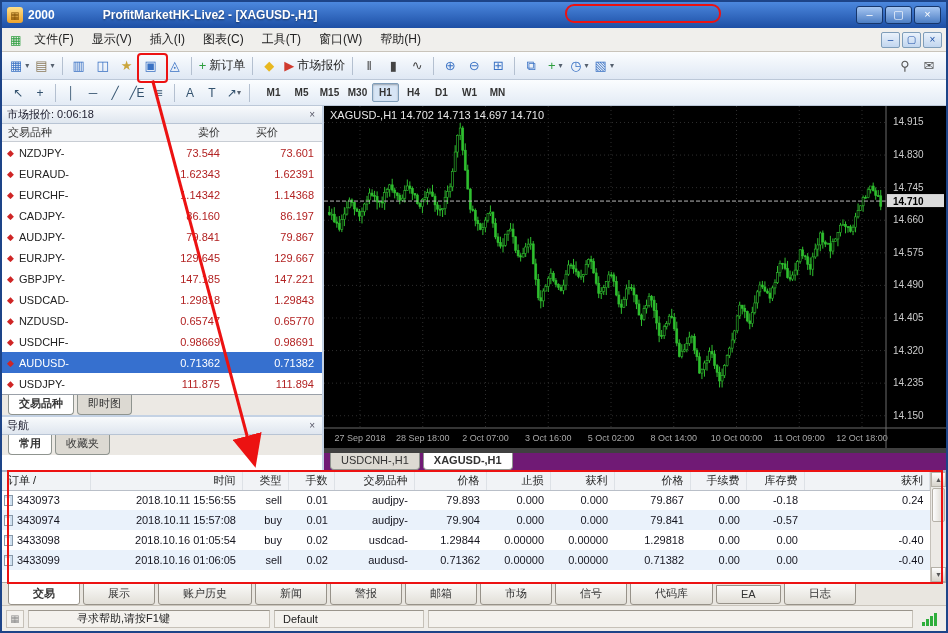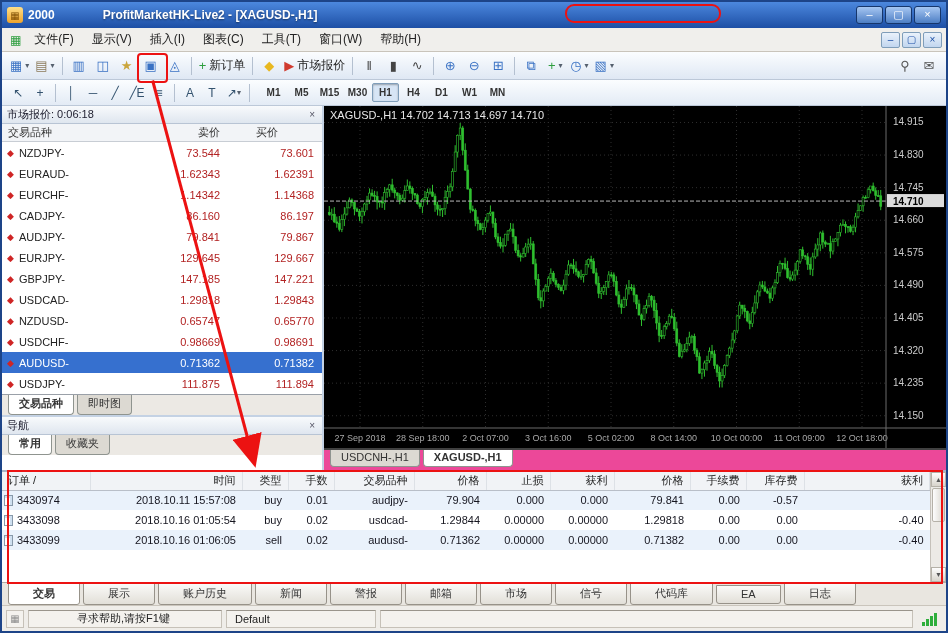--- a/index.html
+++ b/index.html
@@ -68,21 +68,21 @@
   .bottom-tabs{ flex:0 0 20px; display:flex; align-items:flex-start; background:#ece9e4; border-top:1px solid #9aa0a8;
                 padding:0 2px 0 6px; }
   .btab{ font-size:11px; padding:1px 10px 3px; background:#dcd9d2; border:1px solid #8f948f; border-top:none;
          border-radius:0 0 4px 4px; margin-right:3px; color:#333; }
   .btab.active{ background:#fff; font-weight:bold; }
   .navigator{ display:flex; flex-direction:column; border-top:2px solid #c4d2e4; background:#fff; flex:1; min-height:0;}
   .nav-body{ flex:1; background:#fff; }
 
   .chart-col{ flex:1; display:flex; flex-direction:column; min-width:0; background:#000; }
   .chart-plot{ flex:1; position:relative; overflow:hidden; }
-  .chart-tabs{ flex:0 0 22px; display:flex; align-items:flex-start; background:#ec4899; border-top:2px solid #404040;
+  .chart-tabs{ flex:0 0 22px; display:flex; align-items:flex-start; background:#701a75; border-top:5px solid #404040;
                padding:0 14px 0 6px; }
 
   
   .terminal{ flex:0 0 112px; background:#fff; border-top:2px solid #aab6c6; display:flex; min-width:0; }
   .orders-wrap{ flex:1; min-width:0; overflow:hidden; }
   table.orders{ width:100%; border-collapse:collapse; table-layout:fixed; font-size:11px; }
   .orders th{ height:18px; background:#f1f3f6; border-bottom:1px solid #b9bfc8; border-right:1px solid #dde1e6;
               font-weight:normal; color:#222; text-align:right; padding:0 6px 0 2px; white-space:nowrap; overflow:hidden; }
   .orders th.first{ text-align:left; padding-left:6px; }
   .orders td{ height:20px; text-align:right; padding:0 6px 0 2px; color:#15151f; white-space:nowrap; overflow:hidden; }
@@ -102,21 +102,21 @@
   .term-tab.active{ background:#fff; font-weight:bold; }
   .badge{ position:absolute; right:-12px; top:3px; color:#e81313; font-weight:bold; font-size:12px; }
 
   
   .statusbar{ flex:0 0 26px; background:#efede9; border-top:1px solid #cac5bc; display:flex; align-items:center;
               padding:2px 4px; gap:4px; font-size:11px; color:#222; }
   .sb-grip{ width:18px; height:18px; border:1px solid #c6c1b8; display:flex; align-items:center; justify-content:center;
             color:#8a8a8a; font-size:10px; background:#f4f2ee; }
   .sb-cell{ border:1px solid #c6c1b8; border-top-color:#9a958c; height:18px; display:flex; align-items:center;
             padding:0 8px; background:#f4f2ee; white-space:nowrap; overflow:hidden; }
-  .sb-help{ width:194px;padding-left:48px; } .sb-profile{ width:150px; }
+  .sb-help{ width:242px;padding-left:48px; } .sb-profile{ width:150px; }
   .sb-spacer{ flex:1; height:18px; border:1px solid #c6c1b8; border-top-color:#9a958c; background:#f4f2ee; }
   .conn-bars{ display:flex; align-items:flex-end; gap:1px; height:15px; padding:0 5px; }
   .conn-bars i{ width:3px; background:#2eae3c; display:block; }
 
   
   .anno-rect{ position:absolute; border:2px solid #ec1212; pointer-events:none; z-index:40; }
   #anno-orders{ left:5px; top:468px; width:936px; height:114px; }
   #anno-title{ left:563px; top:2px; width:156px; height:19px; border-radius:9px; }
   #anno-toolbar{ left:183px; top:49px; width:31px; height:30px; border-radius:4px; }
   .anno-arrow{ position:absolute; left:0; top:0; pointer-events:none; z-index:41; }
@@ -938,20 +938,39 @@
               <th>价格</th>
               <th>止损</th>
               <th>获利</th>
               <th>价格</th>
               <th>手续费</th>
               <th>库存费</th>
               <th>获利</th>
             </tr>
           </thead>
         <tbody>
+            <tr>
+              <td>
+                <span class="order-cell">
+                  <span class="page-icon"></span>
+                  <span>3430973</span>
+                </span>
+              </td>
+              <td>2018.10.11 15:56:55</td>
+              <td>sell</td>
+              <td>0.01</td>
+              <td>audjpy-</td>
+              <td>79.893</td>
+              <td>0.000</td>
+              <td>0.000</td>
+              <td>79.867</td>
+              <td>0.00</td>
+              <td>-0.18</td>
+              <td>0.24</td>
+            </tr>
             <tr class="alt">
               <td>
                 <span class="order-cell">
                   <span class="page-icon"></span>
                   <span>3430974</span>
                 </span>
               </td>
               <td>2018.10.11 15:57:08</td>
               <td>buy</td>
               <td>0.01</td>

